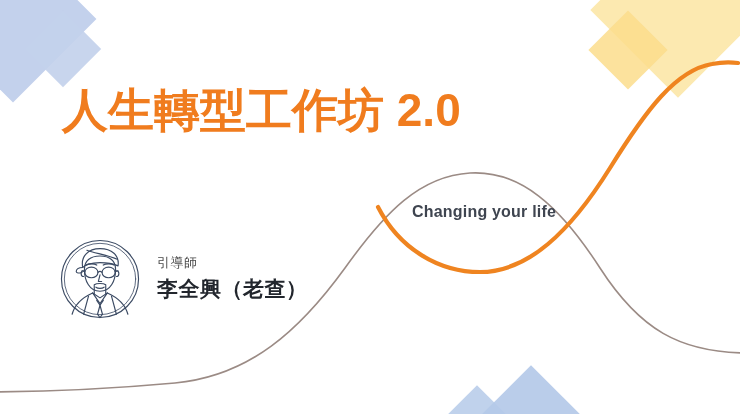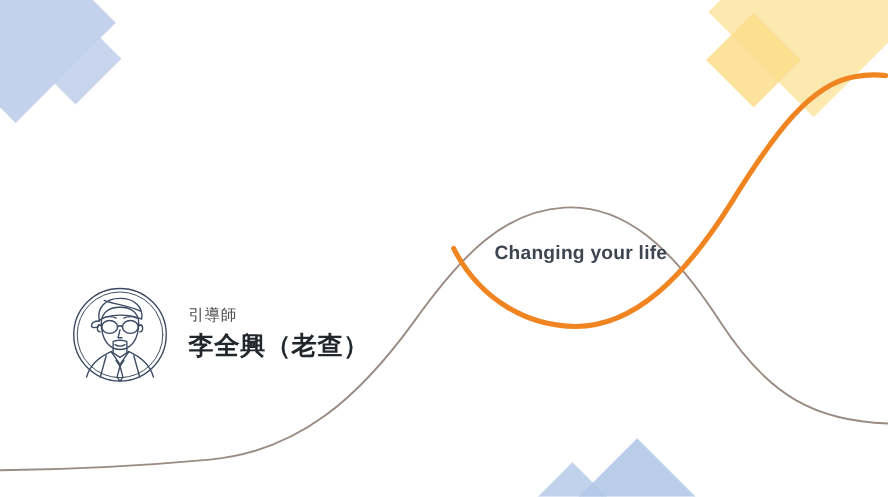--- a/index.html
+++ b/index.html
@@ -143,20 +143,21 @@
              C 250 376, 300 330, 345 268
              C 385 212, 420 176, 470 173
              C 520 170, 560 206, 600 268
              C 640 330, 680 352, 745 353" fill="none" stroke="#9b8b85" stroke-width="1.6" stroke-linecap="round"></path>
     <path d="M 378 207 C 400 250, 440 272, 480 272
              C 528 272, 570 232, 610 168
              C 646 110, 676 70, 712 64
              C 722 62, 730 62, 738 63" fill="none" stroke="#ef8420" stroke-width="4.2" stroke-linecap="round"></path>
   </svg>
 
+  <h1 id="title">人生轉型工作坊 2.0</h1>
 
   <div id="tagline">Changing your life</div>
 
   <div id="speaker">
 
     <svg id="avatar" viewBox="0 0 100 100">
       <g fill="none" stroke="#3b4a63" stroke-width="1.4" stroke-linecap="round" stroke-linejoin="round">
         <circle cx="50" cy="50" r="47"></circle>
         <circle cx="50" cy="50" r="43.5" stroke-width="1"></circle>
 

